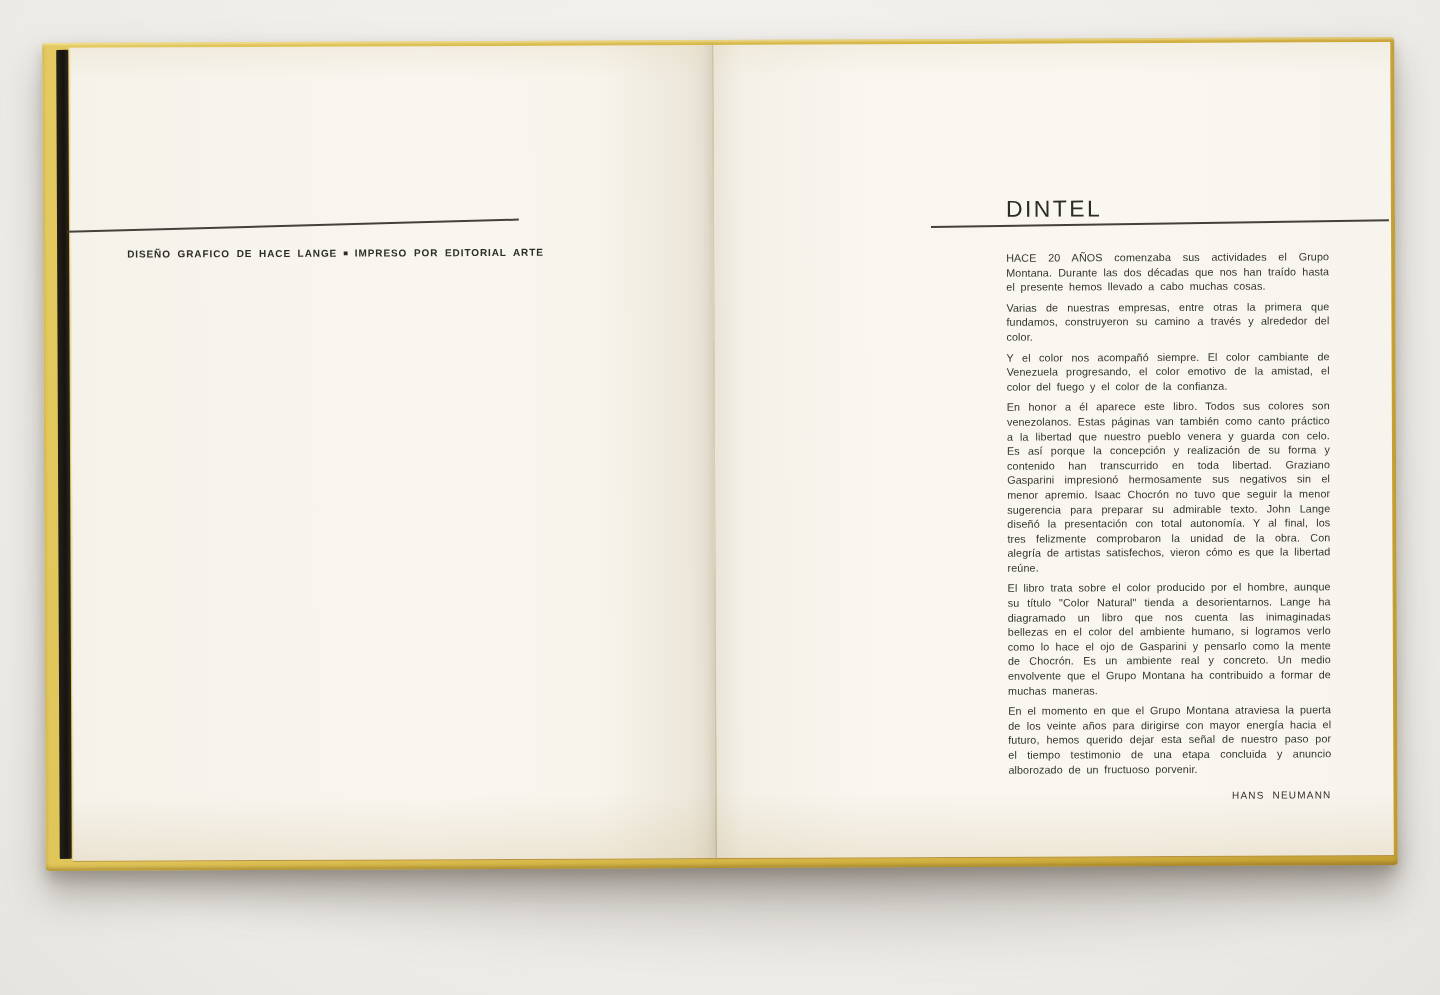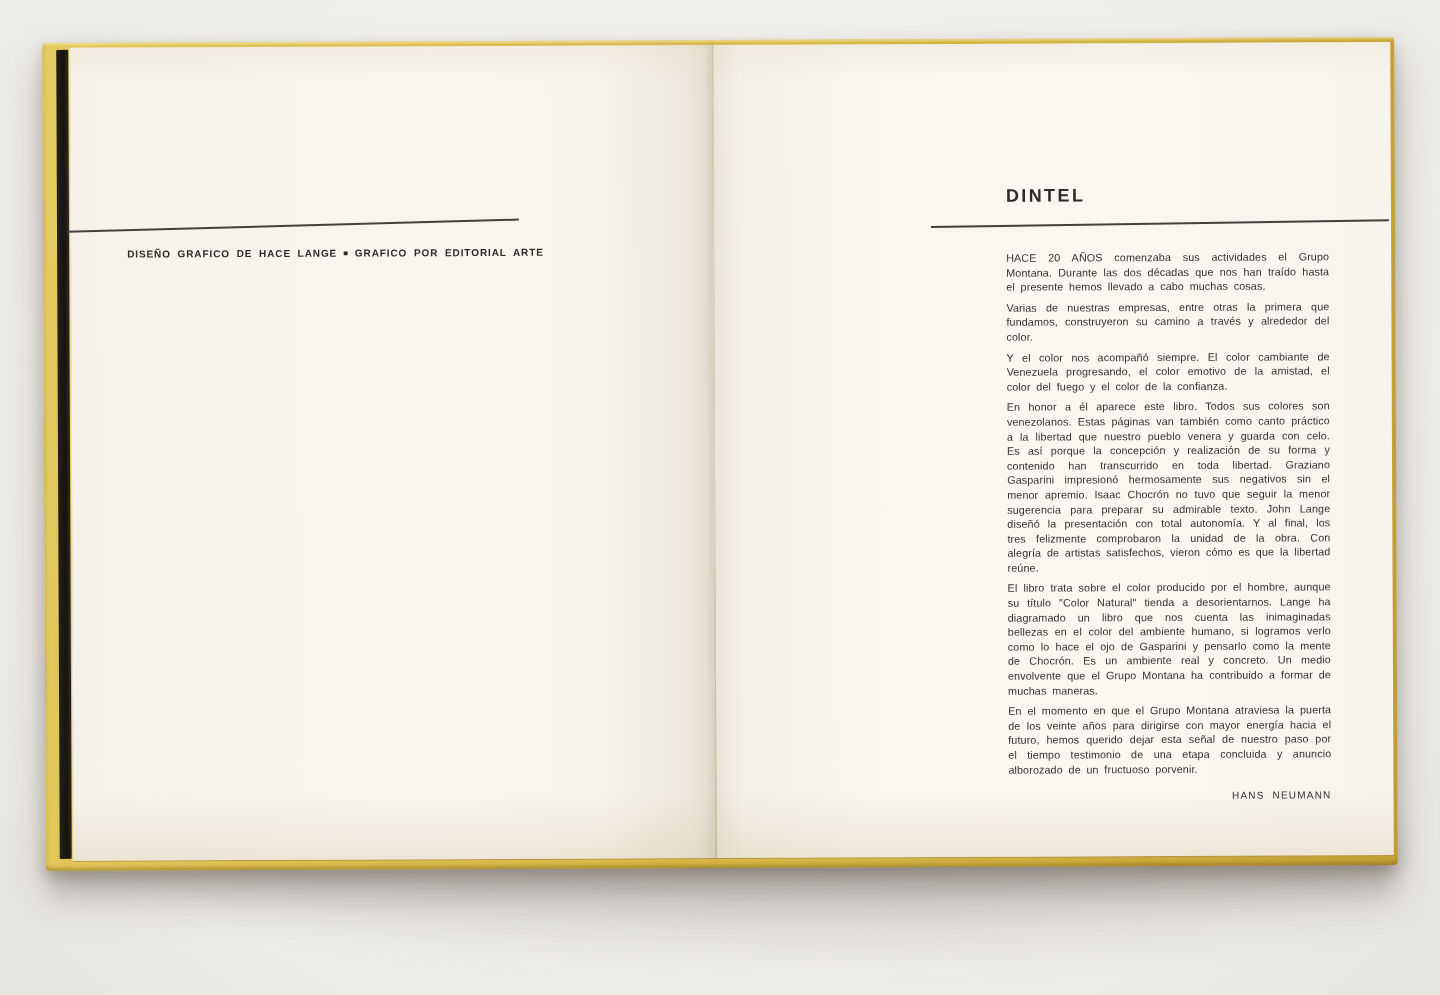--- a/index.html
+++ b/index.html
@@ -145,23 +145,23 @@
   .credit .sq {
     display: inline-block;
     margin: 0 6px;
     font-size: 8px;
     vertical-align: 1px;
   }
   
   .title {
     position: absolute;
     left: 292px;
-    top: 142px;
-    font-size: 18px;
-    font-weight: bold;
+    top: 152px;
+    font-size: 23px;
+    font-weight: normal;
     letter-spacing: 2.4px;
     color: #2d2b26;
   }
   .column {
     position: absolute;
     left: 292px;
     top: 207px;
     width: 323px;
     font-size: 10.8px;
     line-height: 14.6px;
@@ -191,21 +191,21 @@
 
   <div class="book">
 
     <div class="endpaper"></div>
 
     <div class="spread">
 
       <div class="page page-left">
         <div class="rule rule-left"></div>
         <div class="credit">
-          <span>DISEÑO GRAFICO DE HACE LANGE</span><span class="sq">■</span><span>GRAFICO POR EDITORIAL ARTE</span>
+          <span>DISEÑO GRAFICO DE HACE LANGE</span><span class="sq">■</span><span>IMPRESO POR EDITORIAL ARTE</span>
         </div>
       </div>
 
       <div class="gutter"></div>
 
       <div class="page page-right">
         <div class="title">DINTEL</div>
         <div class="rule rule-right"></div>
         <div class="column" lang="es">
           <p>HACE 20 AÑOS comenzaba sus actividades el Grupo Montana. Durante las dos décadas que nos han traído hasta el presente hemos llevado a cabo muchas cosas.</p>

